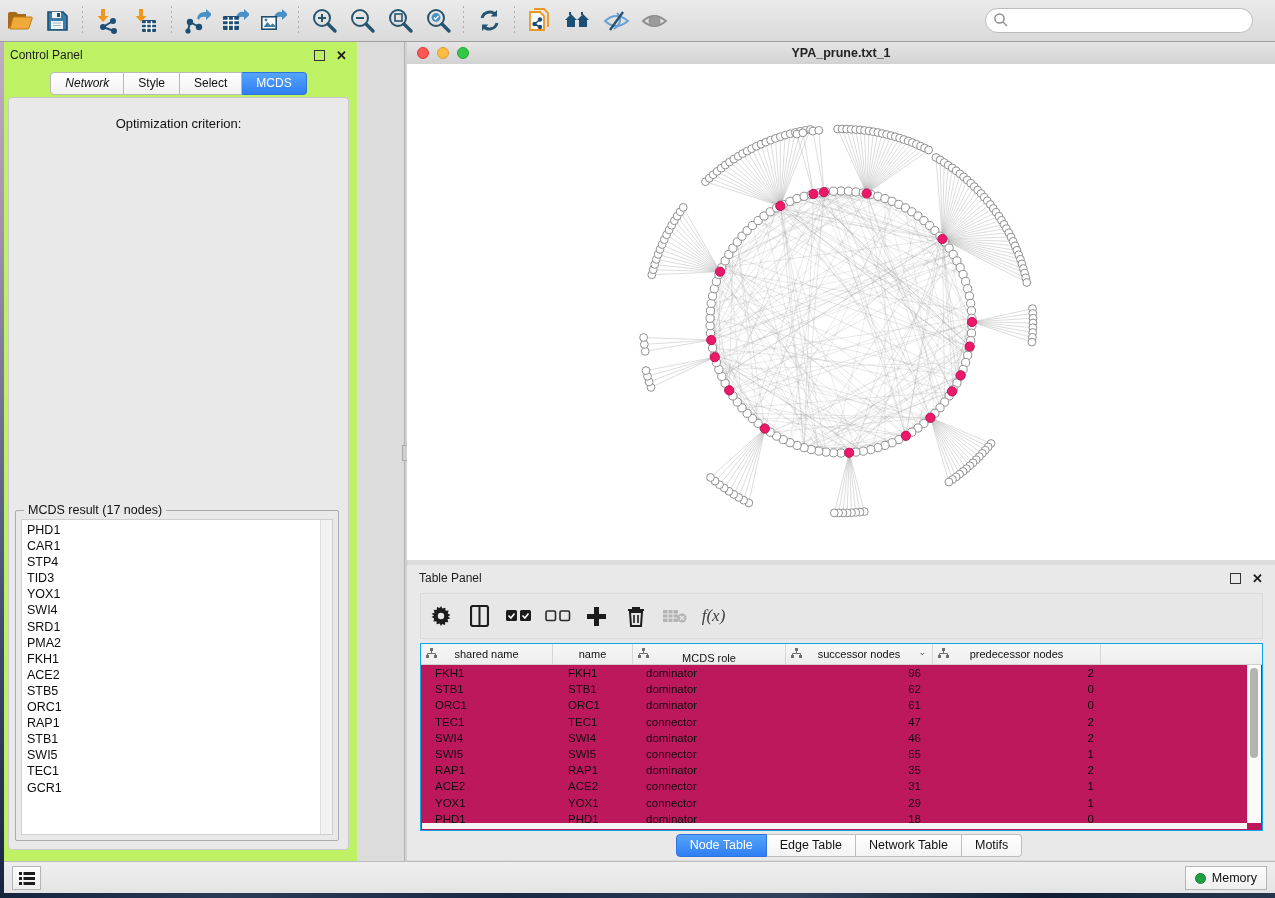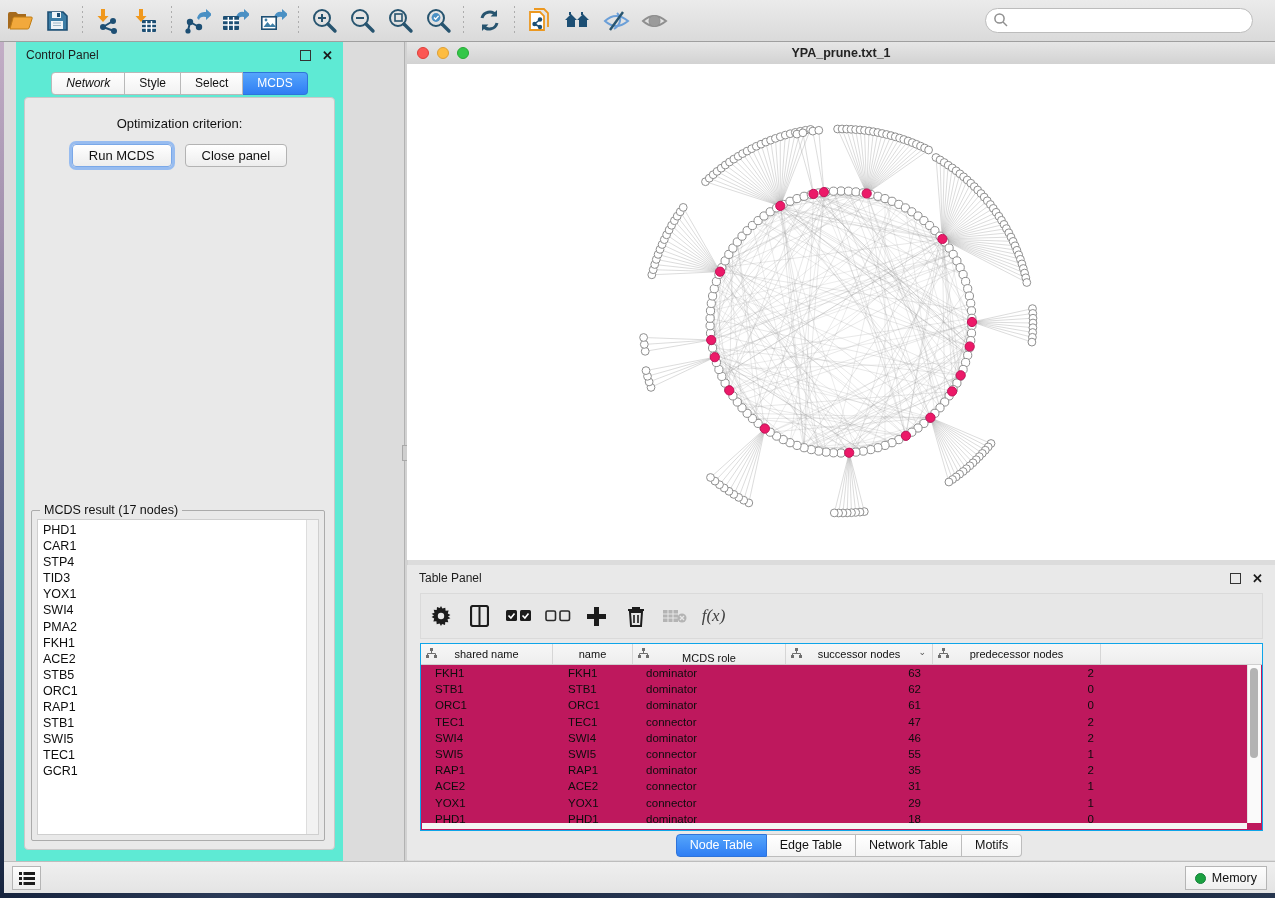--- a/index.html
+++ b/index.html
@@ -18,21 +18,21 @@
     display:flex;align-items:center;}
   .tb-btn{width:38px;height:34px;display:flex;align-items:center;justify-content:center;flex:0 0 auto;}
   .tb-sep{width:1px;height:30px;margin:0 6px;flex:0 0 auto;
     background-image:linear-gradient(#adadad 40%,rgba(0,0,0,0) 0%);background-size:1px 5px;}
   .search-wrap{position:absolute;right:22px;top:8px;width:268px;height:25px;}
   .search-wrap input{width:100%;height:100%;box-sizing:border-box;border:1px solid #bcbcbc;border-radius:13px;
     background:#fff;padding:0 10px 0 26px;font-size:13px;outline:none;font-family:"Liberation Sans",sans-serif;}
   .search-glass{position:absolute;left:8px;top:4px;width:16px;height:16px;color:#8f8f8f;}
 
   
-  .control-panel{position:absolute;left:16px;top:42px;width:327px;bottom:36px;background:#5eead4;}
+  .control-panel{position:absolute;left:0;top:42px;width:357px;bottom:36px;background:#bef264;}
   .panel-head{height:26px;display:flex;align-items:center;padding:0 10px;}
   .panel-title{font-size:12px;color:#1d1d1d;}
   .panel-head .spacer{flex:1;}
   .float-box{width:9px;height:9px;border:1.5px solid #333;display:inline-block;margin-right:11px;}
   .close-x{font-size:13px;font-weight:bold;color:#1a1a1a;line-height:1;}
   .ctab-bar{display:flex;justify-content:center;margin-top:4px;}
   .ctab{height:21px;line-height:21px;font-size:12px;padding:0 14px;background:linear-gradient(#ffffff,#f2f2f2);
     border:1px solid #b9b9b9;border-left-width:0;color:#111;}
   .ctab:first-child{border-left-width:1px;border-radius:4px 0 0 4px;font-style:italic;}
   .ctab:last-child{border-radius:0 4px 4px 0;}
@@ -265,34 +265,31 @@
       <span class="close-x">✕</span>
     </div>
     <div class="ctab-bar" id="control-tabs">
         <div class="ctab">Network</div>
         <div class="ctab">Style</div>
         <div class="ctab">Select</div>
         <div class="ctab active">MCDS</div>
       </div>
     <div class="cp-pane">
       <div class="opt-label">Optimization criterion:</div>
-      <div class="btn-row">
-        <button class="aqua-btn focused">Run MCDS</button>
-        <button class="aqua-btn">Close panel</button>
-      </div>
       <div class="groupbox">
         <span class="groupbox-label">MCDS result (17 nodes)</span>
         <div class="mcds-listwrap">
           <div class="mcds-list" id="mcds-list">
               <div>PHD1</div>
               <div>CAR1</div>
               <div>STP4</div>
               <div>TID3</div>
               <div>YOX1</div>
               <div>SWI4</div>
+              <div>SRD1</div>
               <div>PMA2</div>
               <div>FKH1</div>
               <div>ACE2</div>
               <div>STB5</div>
               <div>ORC1</div>
               <div>RAP1</div>
               <div>STB1</div>
               <div>SWI5</div>
               <div>TEC1</div>
               <div>GCR1</div>
@@ -1070,21 +1067,21 @@
               <path d="M5.5 3 v2.5 M1.5 7 v-1.5 h8 v1.5" stroke="#6e6e6e" fill="none"></path>
             </svg>
             <span>predecessor nodes</span>
           </div>
         </div>
       <div id="table-body">
           <div class="trow">
             <div class="td c0">FKH1</div>
             <div class="td c1">FKH1</div>
             <div class="td c2">dominator</div>
-            <div class="td c3">63</div>
+            <div class="td c3">96</div>
             <div class="td c4">2</div>
           </div>
           <div class="trow">
             <div class="td c0">STB1</div>
             <div class="td c1">STB1</div>
             <div class="td c2">dominator</div>
             <div class="td c3">62</div>
             <div class="td c4">0</div>
           </div>
           <div class="trow">

